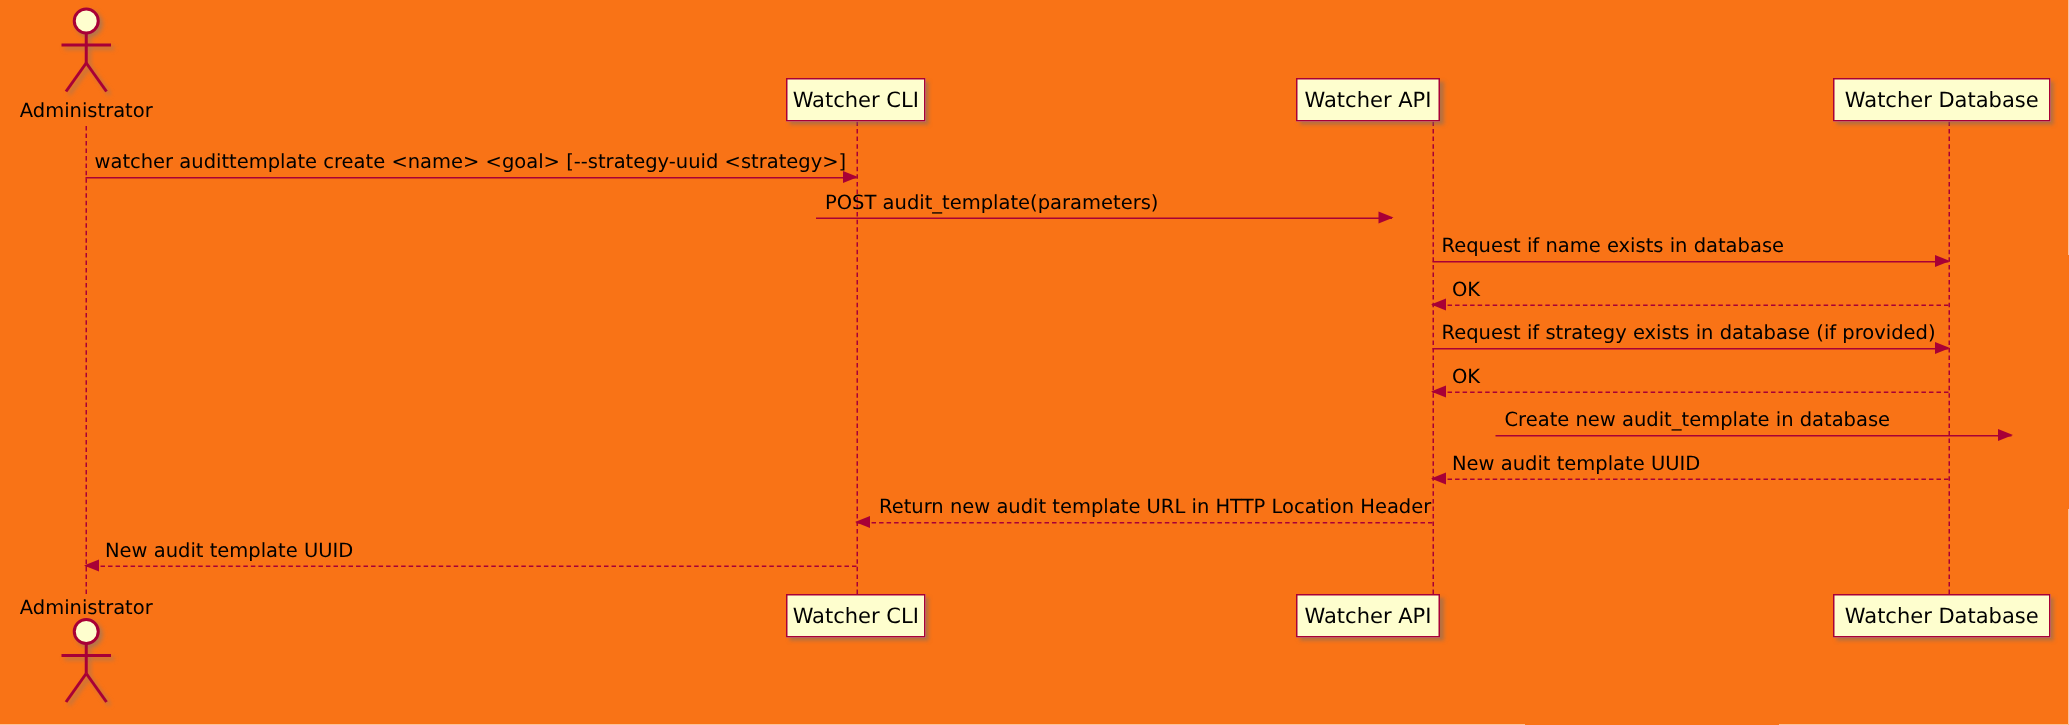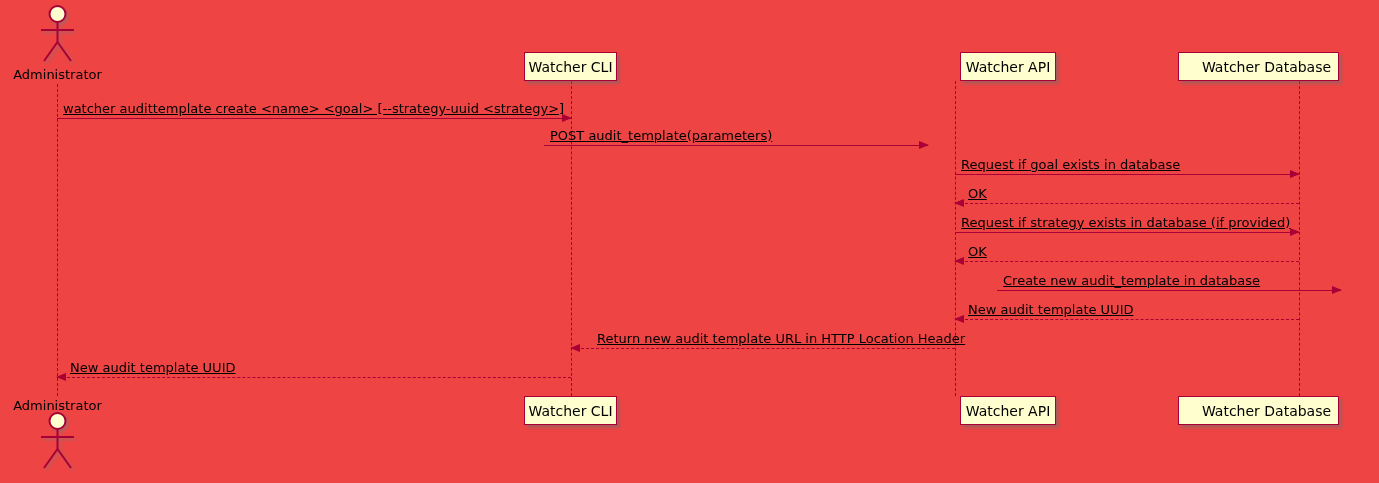--- a/index.html
+++ b/index.html
@@ -1,19 +1,19 @@
 <!DOCTYPE html>
 <html><head>
 <meta charset="utf-8">
 <style>
   html,body{margin:0;padding:0;background:#ffffff;}
   .diagram{
     position:relative;
     width:1379px;height:483px;
-    background:#ef4444;
+    background:#f97316;
     font-family:"DejaVu Sans", sans-serif;
     color:#000;
     overflow:hidden;
   }
   
   .lifeline{
     position:absolute;
     width:0;
     border-left:1px dashed #A80036;
   }
@@ -30,40 +30,40 @@
     border:1.6px solid #A80036;
     box-shadow:2.5px 2.5px 2.5px rgba(110,110,110,0.5);
     display:flex;align-items:center;justify-content:center;
     font-size:14px;
     white-space:nowrap;
     text-align:center;
   }
   .pbox.top{top:52px;}
   .pbox.bottom{top:396px;}
   .pb-cli{left:524px;width:91px;}
-  .pb-api{left:960px;width:94px;}
-  .pb-db{left:1178px;width:143px;padding-left:16px;}
+  .pb-api{left:864px;width:94px;}
+  .pb-db{left:1222px;width:143px;}
 
   
   .actor-svg{position:absolute;left:37px;width:41px;height:60px;
     filter:drop-shadow(2px 2px 1.5px rgba(120,120,120,0.55));}
   .actor-top{top:4px;}
   .actor-bottom{top:411px;}
   .actor-label{
     position:absolute;left:0px;width:115px;
     text-align:center;font-size:13px;white-space:nowrap;
   }
   .al-top{top:67px;}
   .al-bottom{top:398px;}
 
   
   .msg{position:absolute;font-size:13px;}
-  .msg .lbl{height:17px;line-height:17px;padding:0 4px 1px 6px;white-space:nowrap;overflow:visible;text-decoration:underline;}
+  .msg .lbl{height:17px;line-height:17px;padding:0 4px 1px 6px;white-space:nowrap;overflow:visible;}
   .msg.dir-left .lbl{padding-left:13px;}
-  .msg.m9 .lbl{padding-left:26px;}
+  .msg.m9 .lbl{padding-left:15px;}
   .msg .line{position:relative;height:0;border-top:1px solid #A80036;}
   .msg.dashed .line{border-top-style:dashed;}
   .arrowhead{
     position:absolute;width:0;height:0;top:-5px;
     border-top:4.5px solid transparent;
     border-bottom:4.5px solid transparent;
   }
   .msg.dir-right .arrowhead{right:-1px;border-left:10px solid #A80036;}
   .msg.dir-left .arrowhead{left:-1px;border-right:10px solid #A80036;}
 
@@ -113,21 +113,21 @@
         <span class="arrowhead"></span>
       </div>
   </div>
   <div class="msg m2 solid dir-right">
     <div class="lbl">POST audit_template(parameters)</div>
     <div class="line">
         <span class="arrowhead"></span>
       </div>
   </div>
   <div class="msg m3 solid dir-right">
-    <div class="lbl">Request if goal exists in database</div>
+    <div class="lbl">Request if name exists in database</div>
     <div class="line">
         <span class="arrowhead"></span>
       </div>
   </div>
   <div class="msg m4 dashed dir-left">
     <div class="lbl">OK</div>
     <div class="line">
         <span class="arrowhead"></span>
       </div>
   </div>

